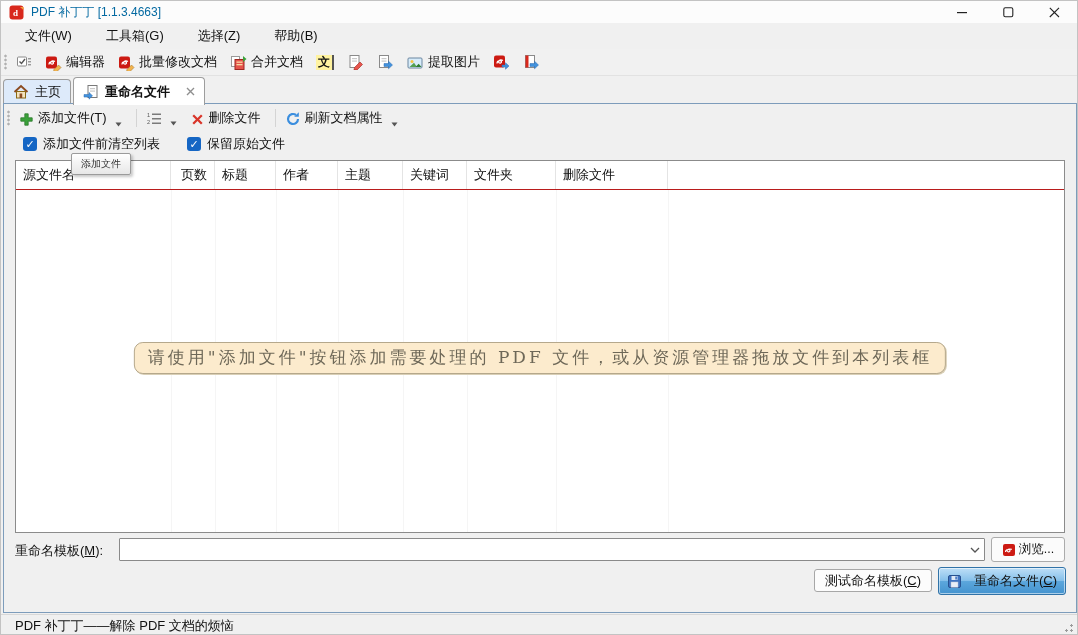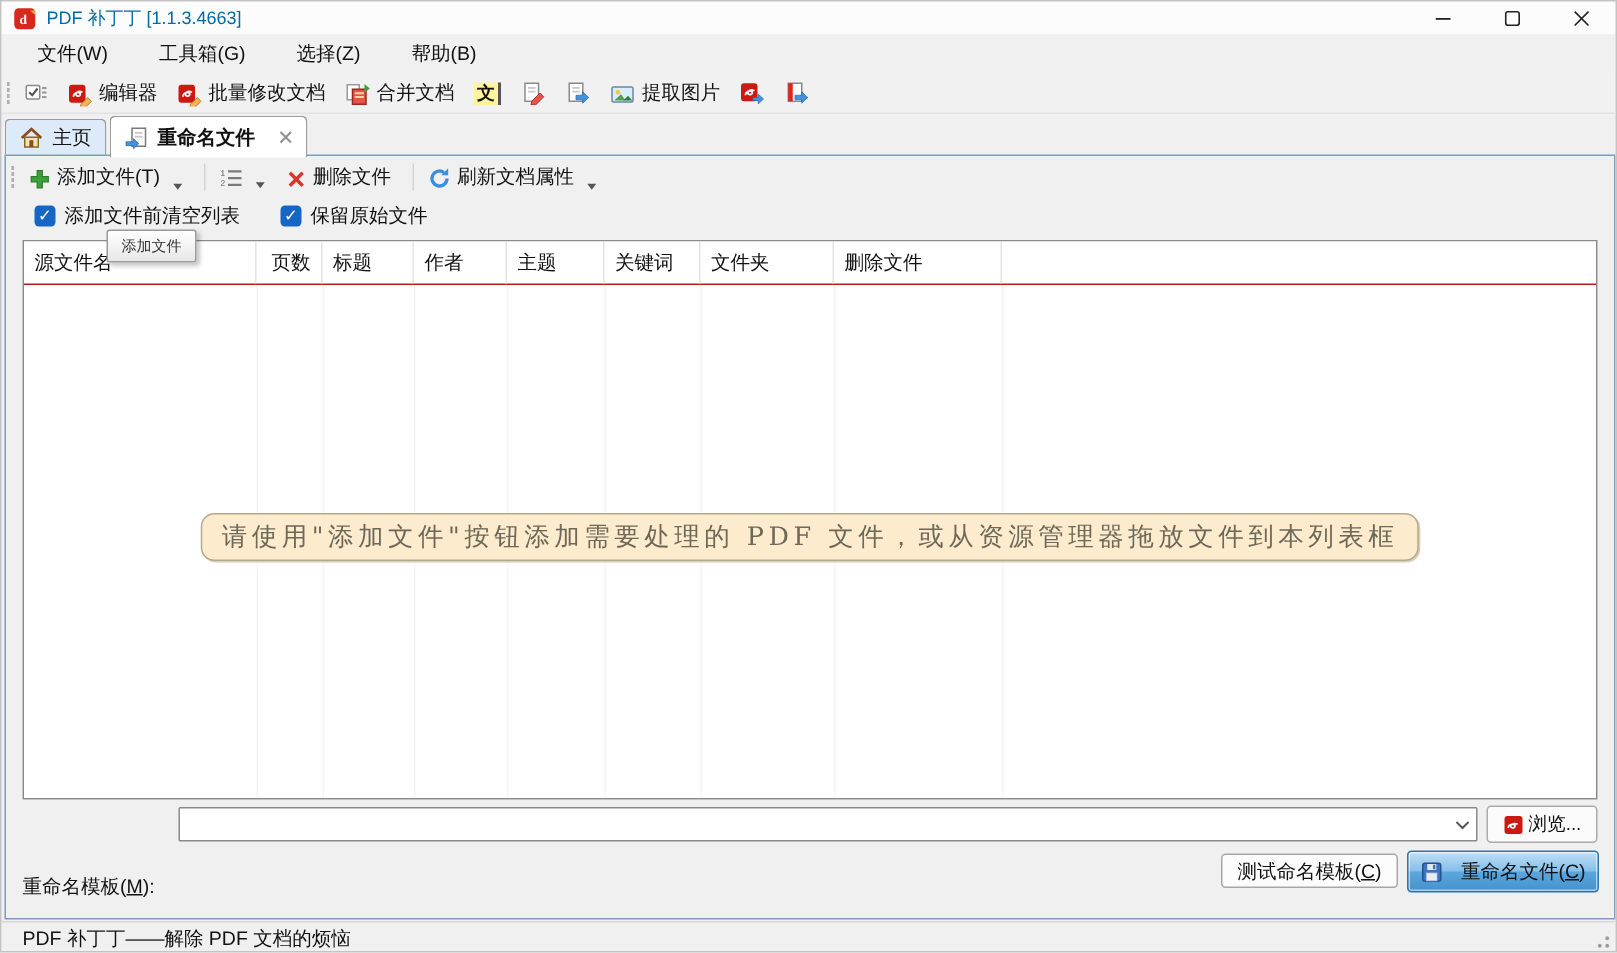--- a/index.html
+++ b/index.html
@@ -82,21 +82,21 @@
     font-size:17px; letter-spacing:3px; color:#6e6858;
     box-shadow:1px 1px 0 #d9cfb6; }
 
   .tooltip { position:absolute; left:67px; top:49px; z-index:6;
     background:linear-gradient(#ffffff,#e7e7e7); border:1px solid #9b9b9b;
     border-radius:2px; padding:3px 9px; font-size:10px; color:#333;
     box-shadow:2px 2px 3px rgba(0,0,0,.22); white-space:nowrap; }
 
   
   .rename-row { position:absolute; left:0; top:433px; width:100%; height:26px; }
-  .rename-label { position:absolute; left:11px; top:5px; white-space:nowrap;margin-top:40px; }
+  .rename-label { position:absolute; left:11px; top:5px; white-space:nowrap; }
   .combo { position:absolute; left:115px; top:1px; width:866px; height:23px;
     background:#fff; border:1px solid #8a8a8a; border-radius:1px; display:flex; }
   .combo input { flex:1; border:none; outline:none; padding:0 6px;
     font:13px "Liberation Sans",sans-serif; background:transparent; }
   .combo-arrow { width:18px; display:flex; align-items:center; justify-content:center; }
   .browse-btn { position:absolute; left:987px; top:0; width:74px; height:25px;
     background:#fbfbfb; border:1px solid #ababab; border-radius:3px;
     display:flex; align-items:center; justify-content:center; gap:3px;
     font-size:12.5px; white-space:nowrap; }
 

